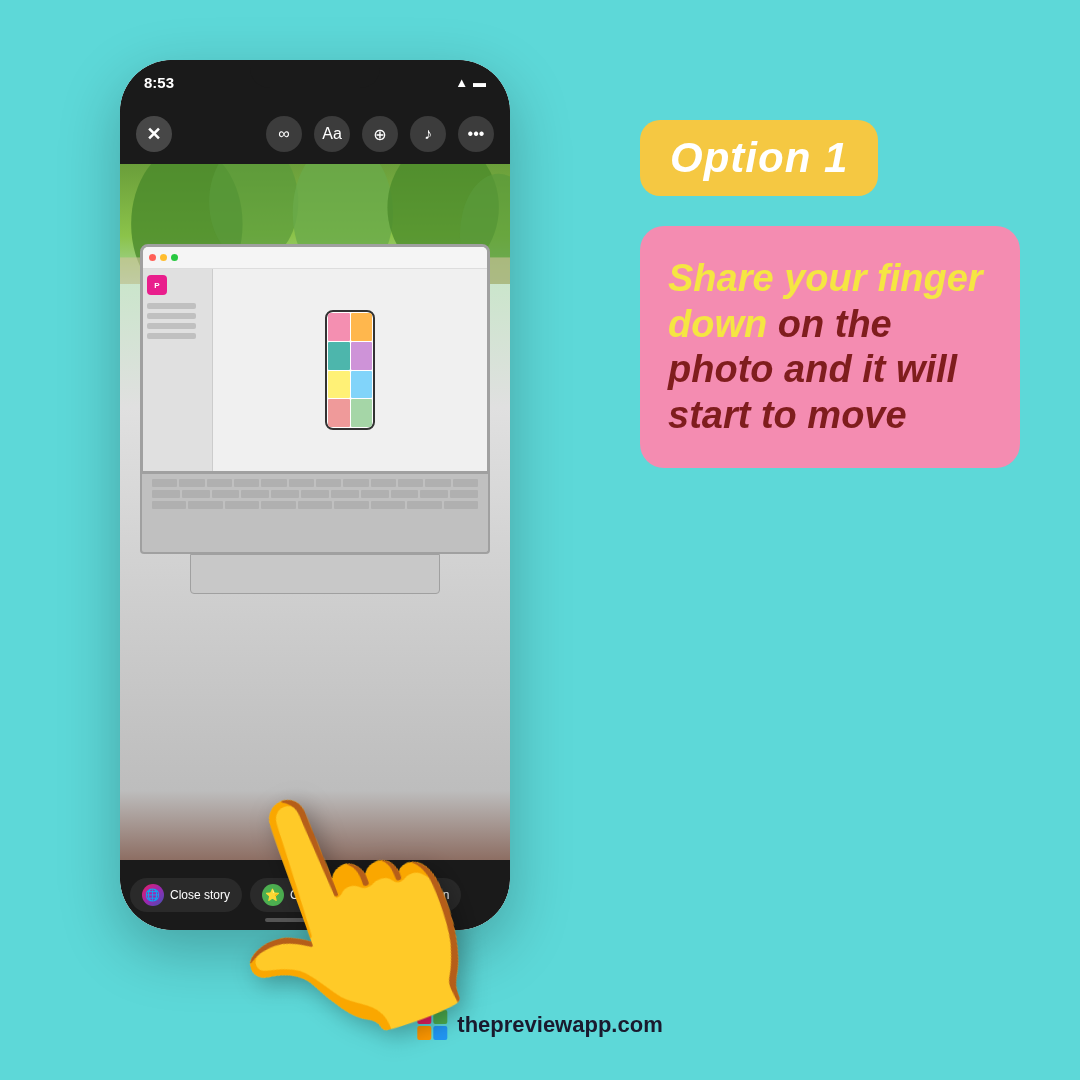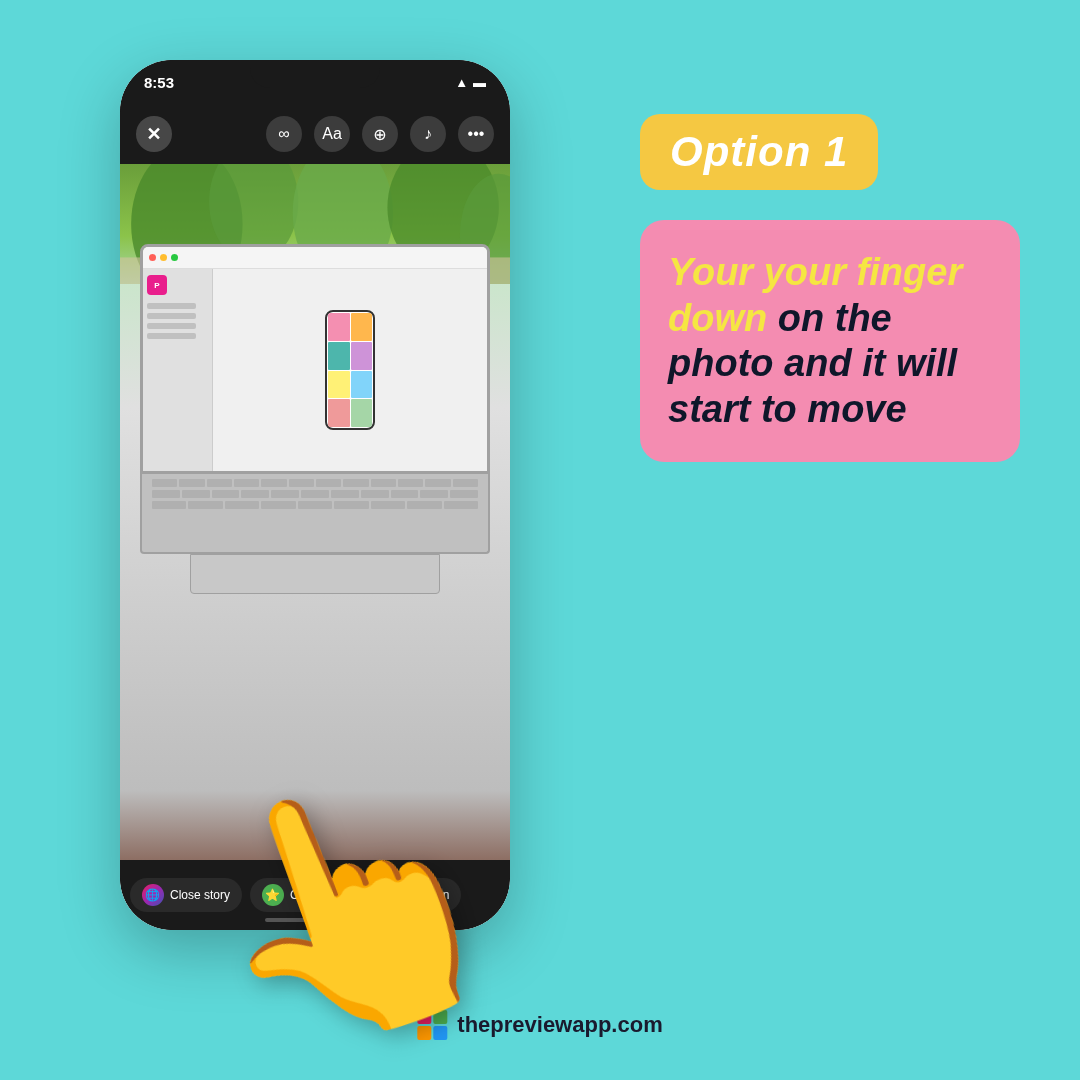--- a/index.html
+++ b/index.html
@@ -381,21 +381,21 @@
       line-height: 1;
       transform: rotate(-20deg);
       z-index: 20;
       filter: drop-shadow(4px 8px 12px rgba(0,0,0,0.3));
     }
 
     
     .right-content {
       position: absolute;
       right: 60px;
-      top: 114px;
+      top: 120px;
       width: 380px;
     }
 
     
     .option-badge {
       background: #f5c842;
       border-radius: 20px;
       padding: 14px 30px;
       display: inline-block;
       margin-bottom: 30px;
@@ -417,21 +417,21 @@
     }
 
     .description-text {
       font-size: 38px;
       font-weight: 900;
       line-height: 1.2;
       font-style: italic;
     }
 
     .text-yellow { color: #f5e642; }
-    .text-dark { color: #0f172a; }
+    .text-dark { color: #7f1d1d; }
 
     
     .branding {
       position: absolute;
       bottom: 40px;
       left: 50%;
       transform: translateX(-50%);
       display: flex;
       align-items: center;
       gap: 10px;
@@ -607,21 +607,21 @@
 <div class="right-content">
   
   
   <div class="option-badge">
     <span class="option-text">Option 1</span>
   </div>
 
   
   <div class="description-box">
     <p class="description-text">
-      <span class="text-yellow">Your your finger down</span><span class="text-dark"> on the photo and it will start to move</span>
+      <span class="text-yellow">Share your finger down</span><span class="text-dark"> on the photo and it will start to move</span>
     </p>
   </div>
 
 </div>
 
 <div class="branding">
   <div class="brand-logo">
     <div class="brand-logo-cell logo-tl"></div>
     <div class="brand-logo-cell logo-tr"></div>
     <div class="brand-logo-cell logo-bl"></div>

